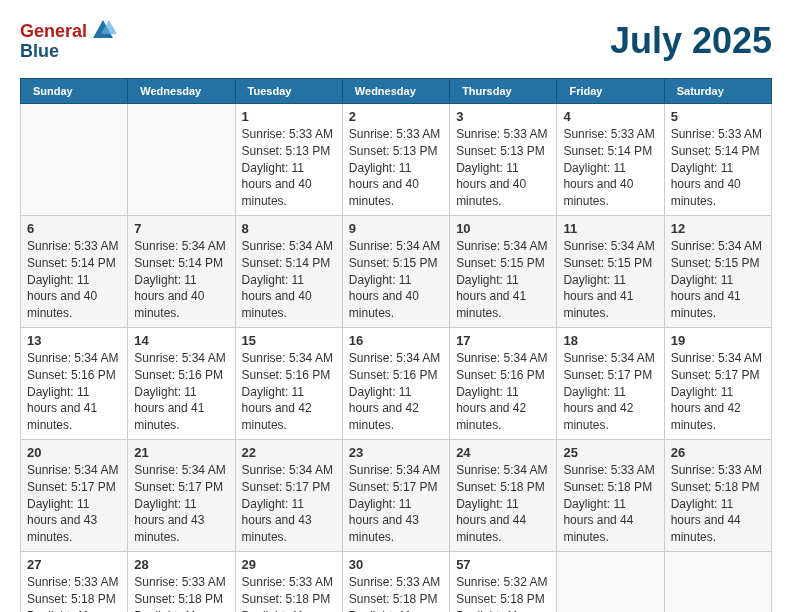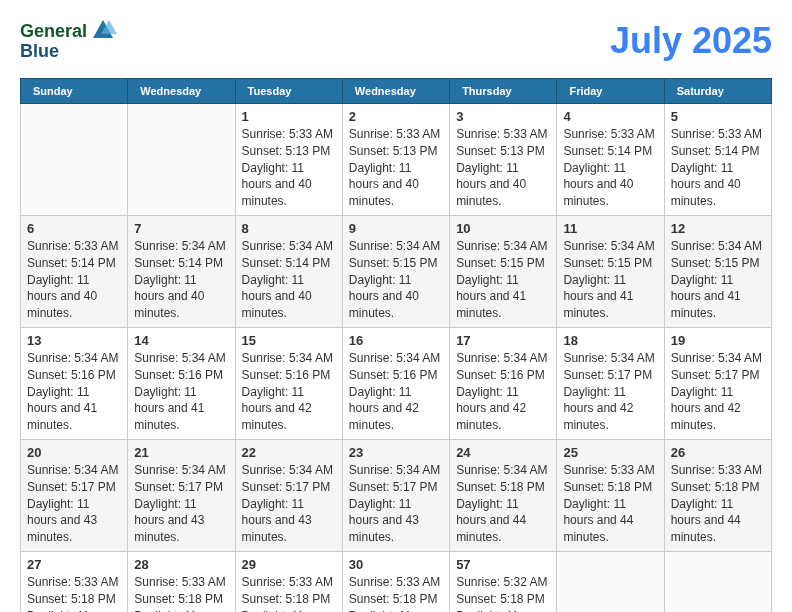--- a/index.html
+++ b/index.html
@@ -16,34 +16,34 @@
       align-items: flex-start;
       margin-bottom: 16px;
     }
     .logo {
       display: flex;
       align-items: center;
     }
     .logo-text-general {
       font-size: 18px;
       font-weight: bold;
-      color: #14532d;
+      color: #b91c1c;
     }
     .logo-text-blue {
       font-size: 18px;
       font-weight: bold;
       color: #1a5276;
     }
     .title-block {
       text-align: right;
     }
     .month-title {
       font-size: 36px;
       font-weight: bold;
-      color: #3b82f6;
+      color: #0c4a6e;
     }
     .location-title {
       font-size: 16px;
       color: #555;
     }
     .calendar {
       width: 100%;
       border-collapse: collapse;
       border: 1px solid #ccc;
     }

